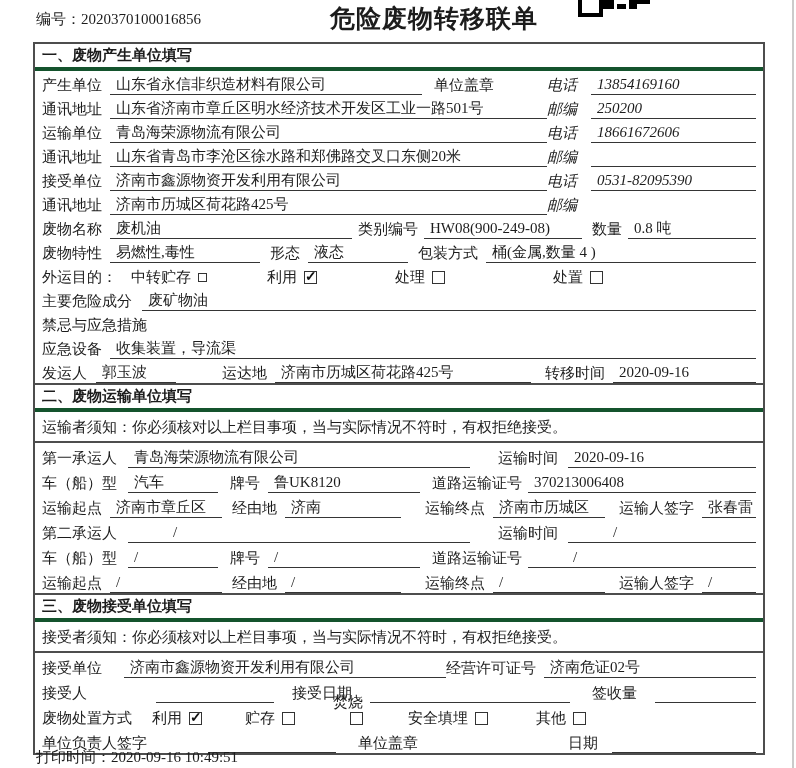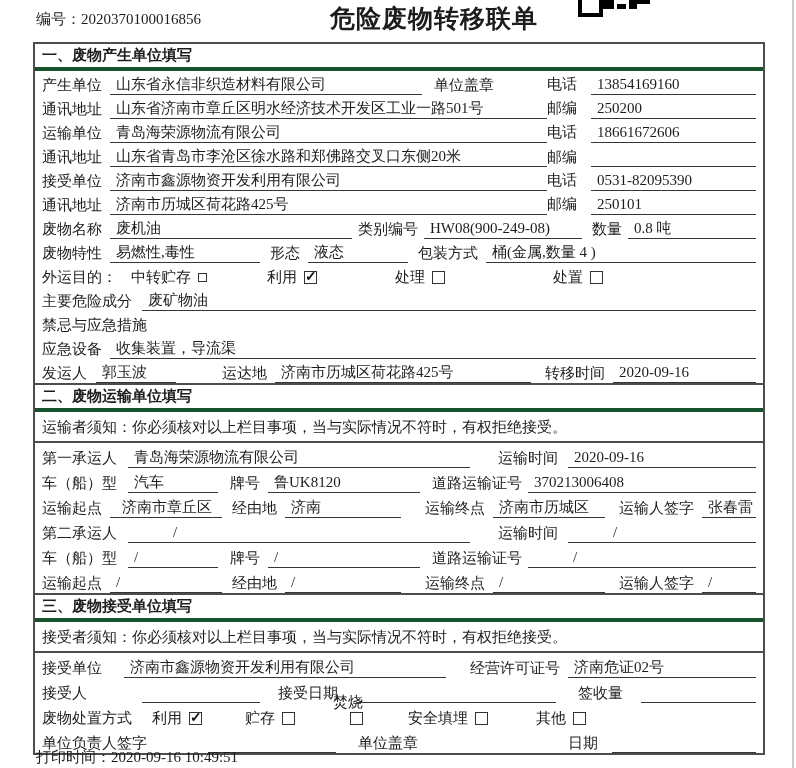--- a/index.html
+++ b/index.html
@@ -23,21 +23,21 @@
   .notice{padding:6px 7px 5px 7px;border-bottom:2px solid #4d4d4d;line-height:18px;}
   .row{display:flex;align-items:flex-end;height:24px;padding:0 7px;box-sizing:border-box;}
   .s23 .row{height:25px;}
   .row > *{line-height:19px;}
   .lbl{white-space:nowrap;flex:none;}
   .u{border-bottom:1.5px solid #353535;padding:0 4px 0 6px;white-space:nowrap;overflow:hidden;min-height:19px;box-sizing:border-box;flex:none;}
   .fill{flex:1 1 auto;}
   .ctr{}
   .sl{padding-left:45px;}
   .lg{width:505px;flex:none;display:flex;align-items:flex-end;}
-  .rg{flex:1;display:flex;align-items:flex-start;}
+  .rg{flex:1;display:flex;align-items:center;font-style:italic;}
   .lw{width:62px;margin-right:6px;}
   .rl{width:34px;margin-right:10px;flex:none;}
   .cb{position:relative;width:13px;height:13px;border:1.5px solid #333;flex:none;align-self:flex-end;margin:0 0 3px 7px;box-sizing:border-box;}
   .cb.small{width:9px;height:9px;margin-bottom:5px;}
   .cb.checked::after{content:"✓";position:absolute;left:0px;top:-5px;font-size:14px;font-weight:bold;color:#111;}
   .opt{display:flex;align-items:flex-end;flex:none;}
   
   .ftr{position:absolute;left:36px;top:748px;font-size:15px;white-space:nowrap;}
 </style>
 </head>
@@ -118,21 +118,20 @@
       </span>
     </div>
 
     <div class="row">
       <span class="lg">
         <span class="lbl lw">通讯地址</span>
         <span class="u" style="width:437px;">济南市历城区荷花路425号</span>
       </span>
       <span class="rg">
         <span class="lbl rl">邮编</span>
-        <span class="u fill">250101</span>
       </span>
     </div>
 
     <div class="row">
       <span class="lbl lw">废物名称</span>
       <span class="u" style="width:242px;">废机油</span>
       <span class="lbl" style="margin-left:6px;">类别编号</span>
       <span class="u ctr" style="width:158px;margin-left:6px;">HW08(900-249-08)</span>
       <span class="lbl" style="margin-left:10px;">数量</span>
       <span class="u fill" style="margin-left:6px;">0.8 吨</span>
@@ -206,21 +205,21 @@
       <span class="lbl" style="width:82px;margin-right:4px;">车（船）型</span>
       <span class="u" style="width:90px;">汽车</span>
       <span class="lbl" style="margin-left:12px;">牌号</span>
       <span class="u" style="width:152px;margin-left:8px;">鲁UK8120</span>
       <span class="lbl" style="margin-left:12px;">道路运输证号</span>
       <span class="u fill" style="margin-left:6px;">370213006408</span>
     </div>
 
     <div class="row">
       <span class="lbl lw">运输起点</span>
-      <span class="u" style="width:112px;text-align:center;">济南市章丘区</span>
+      <span class="u" style="width:112px;">济南市章丘区</span>
       <span class="lbl" style="margin-left:10px;">经由地</span>
       <span class="u" style="width:116px;margin-left:8px;">济南</span>
       <span class="lbl" style="margin-left:24px;">运输终点</span>
       <span class="u" style="width:112px;margin-left:8px;">济南市历城区</span>
       <span class="lbl" style="margin-left:14px;">运输人签字</span>
       <span class="u fill" style="margin-left:8px;">张春雷</span>
     </div>
 
     <div class="row">
       <span class="lbl" style="width:80px;margin-right:6px;">第二承运人</span>
@@ -250,26 +249,26 @@
     </div>
   </div>
 
   <div class="sec s23">
     <div class="sec-h">三、废物接受单位填写</div>
     <div class="notice">接受者须知：你必须核对以上栏目事项，当与实际情况不符时，有权拒绝接受。</div>
 
     <div class="row">
       <span class="lbl lw">接受单位</span>
       <span class="u" style="width:322px;margin-left:14px;">济南市鑫源物资开发利用有限公司</span>
-      <span class="lbl" style="margin-left:24px;">经营许可证号</span>
+      <span class="lbl" style="margin-left:0;">经营许可证号</span>
       <span class="u fill" style="margin-left:8px;">济南危证02号</span>
     </div>
 
     <div class="row">
-      <span class="lbl" style="width:48px;margin-right:2px;">接受人</span>
+      <span class="lbl" style="width:48px;margin-right:16px;">接受人</span>
       <span class="u" style="width:118px;margin-left:50px;"></span>
       <span class="lbl" style="margin-left:18px;">接受日期</span>
       <span class="u" style="width:200px;margin-left:18px;"></span>
       <span class="lbl" style="margin-left:22px;">签收量</span>
       <span class="u fill" style="margin-left:18px;"></span>
     </div>
 
     <div class="row">
       <span class="lbl" style="width:94px;">废物处置方式</span>
       <span class="opt" style="margin-left:16px;">

